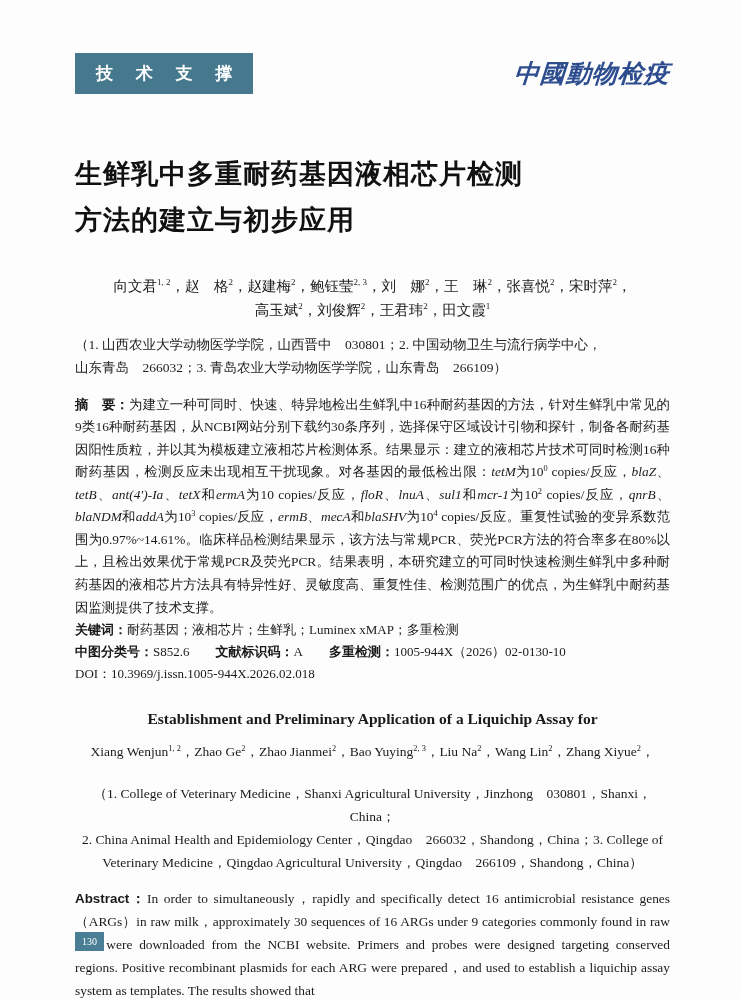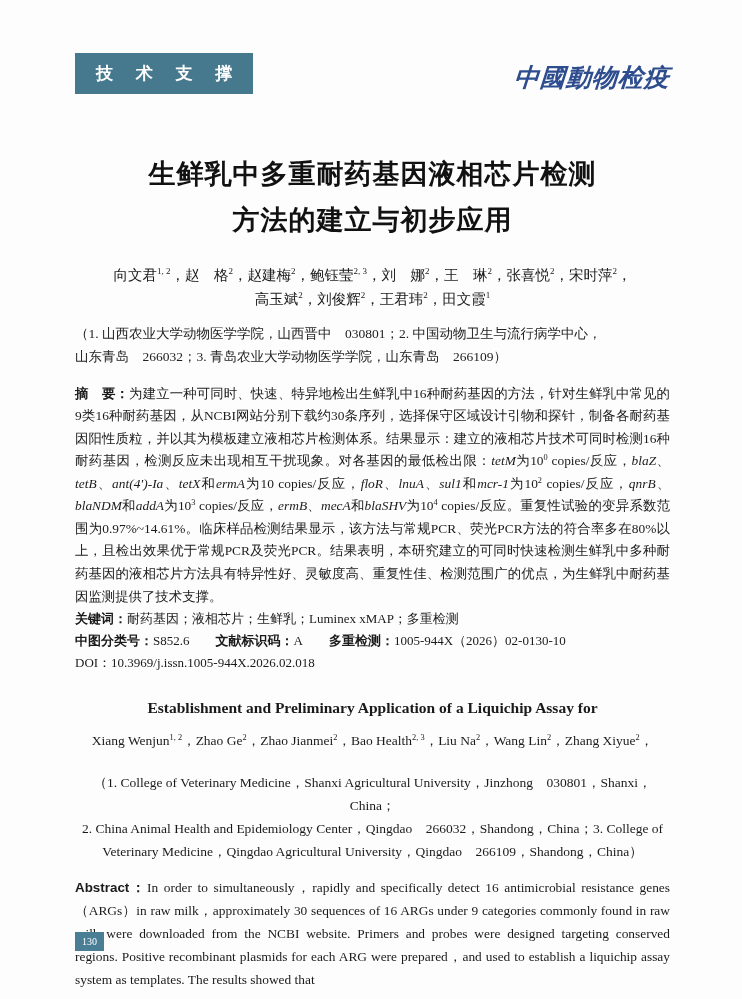--- a/index.html
+++ b/index.html
@@ -7,44 +7,44 @@
     width:742px; height:999px;
     background:#fdfdfd;
     font-family:"Liberation Serif","DejaVu Serif",serif;
     color:#1a1a1a;
     position:relative;
     overflow:hidden;
   }
   .page { position:absolute; left:75px; right:72px; top:0; }
 
   
-  .header-row { display:flex; justify-content:space-between; align-items:flex-end; margin-top:53px; }
+  .header-row { display:flex; justify-content:space-between; align-items:center; margin-top:53px; }
   .section-box {
     background:#47798e; color:#fff;
     font-family:"Liberation Sans","DejaVu Sans",sans-serif;
     font-weight:bold; font-size:17px;
     letter-spacing:9px;
     padding:9px 12px 9px 21px;
   }
   .journal-logo {
     font-family:"Liberation Serif","DejaVu Serif",serif;
     font-style:italic; font-weight:bold;
     color:#2e4d8f; font-size:25px;
     letter-spacing:1px;
     transform:skewX(-4deg);
   }
 
   
   .title-cn {
-    margin-top:58px; text-align:center;
+    margin-top:58px; 
     font-family:"Liberation Sans","DejaVu Sans",sans-serif;
     font-weight:bold; font-size:27px; line-height:1.7;
     letter-spacing:1px; color:#111;
   }
-  .authors-cn { margin-top:20px; text-align:center; font-size:14.5px; line-height:1.65; }
+  .authors-cn { margin-top:31px; text-align:center; font-size:14.5px; line-height:1.65; }
   .affil-cn { margin-top:10px; text-align:left; font-size:13.5px; line-height:1.75; color:#222; }
 
   sup { font-size:0.62em; }
   .it { font-style:italic; }
 
   
   .abstract-cn { margin-top:14px; font-size:13.4px; line-height:1.68; text-align:justify; }
   .lbl {
     font-family:"Liberation Sans","DejaVu Sans",sans-serif;
     font-weight:bold;
@@ -108,21 +108,21 @@
 
   <div class="meta-line">
     <span>DOI：</span><span>10.3969/j.issn.1005-944X.2026.02.018</span>
   </div>
 
   <div class="title-en">
     <div>Establishment and Preliminary Application of a Liquichip Assay for</div>
   </div>
 
   <div class="authors-en">
-    <div><span>Xiang Wenjun</span><sup>1, 2</sup><span>，Zhao Ge</span><sup>2</sup><span>，Zhao Jianmei</span><sup>2</sup><span>，Bao Health</span><sup>2, 3</sup><span>，Liu Na</span><sup>2</sup><span>，Wang Lin</span><sup>2</sup><span>，Zhang Xiyue</span><sup>2</sup><span>，</span></div>
+    <div><span>Xiang Wenjun</span><sup>1, 2</sup><span>，Zhao Ge</span><sup>2</sup><span>，Zhao Jianmei</span><sup>2</sup><span>，Bao Yuying</span><sup>2, 3</sup><span>，Liu Na</span><sup>2</sup><span>，Wang Lin</span><sup>2</sup><span>，Zhang Xiyue</span><sup>2</sup><span>，</span></div>
   </div>
 
   <div class="affil-en">
     <div>（1. College of Veterinary Medicine，Shanxi Agricultural University，Jinzhong　030801，Shanxi，China；</div>
     <div>2. China Animal Health and Epidemiology Center，Qingdao　266032，Shandong，China；3. College of</div>
     <div>Veterinary Medicine，Qingdao Agricultural University，Qingdao　266109，Shandong，China）</div>
   </div>
 
   <div class="abstract-en">
     <span class="lbl">Abstract：</span><span>In order to simultaneously，rapidly and specifically detect 16 antimicrobial resistance genes（ARGs）in raw milk，approximately 30 sequences of 16 ARGs under 9 categories commonly found in raw milk were downloaded from the NCBI website. Primers and probes were designed targeting conserved regions. Positive recombinant plasmids for each ARG were prepared，and used to establish a liquichip assay system as templates. The results showed that</span>

